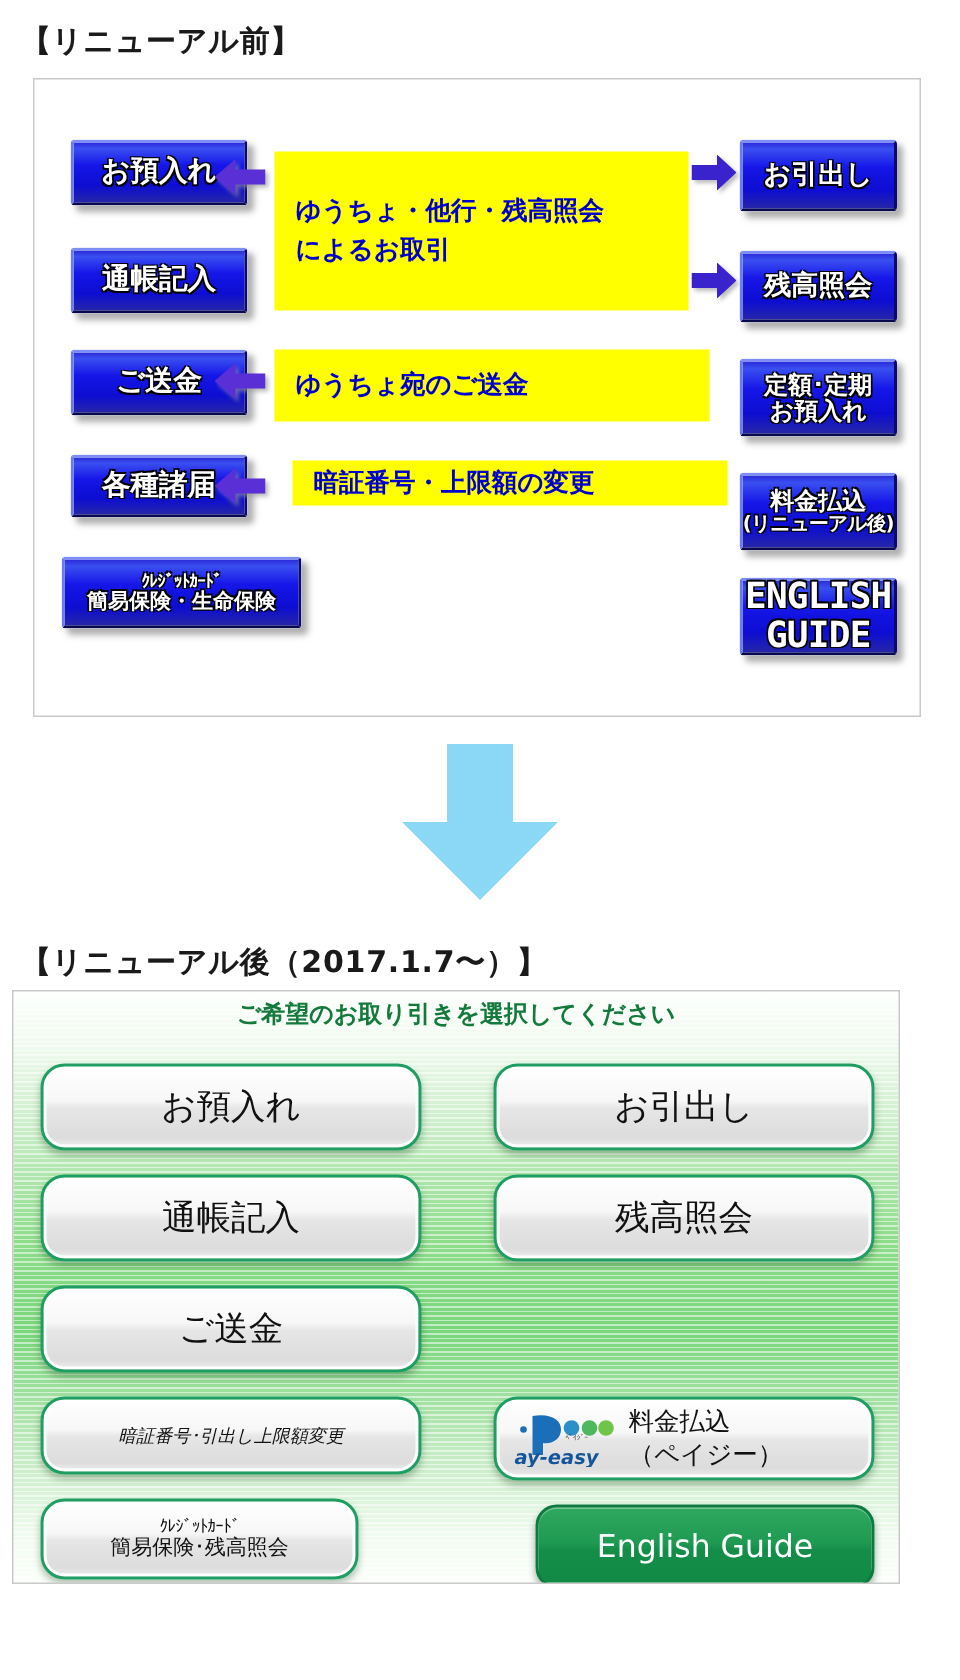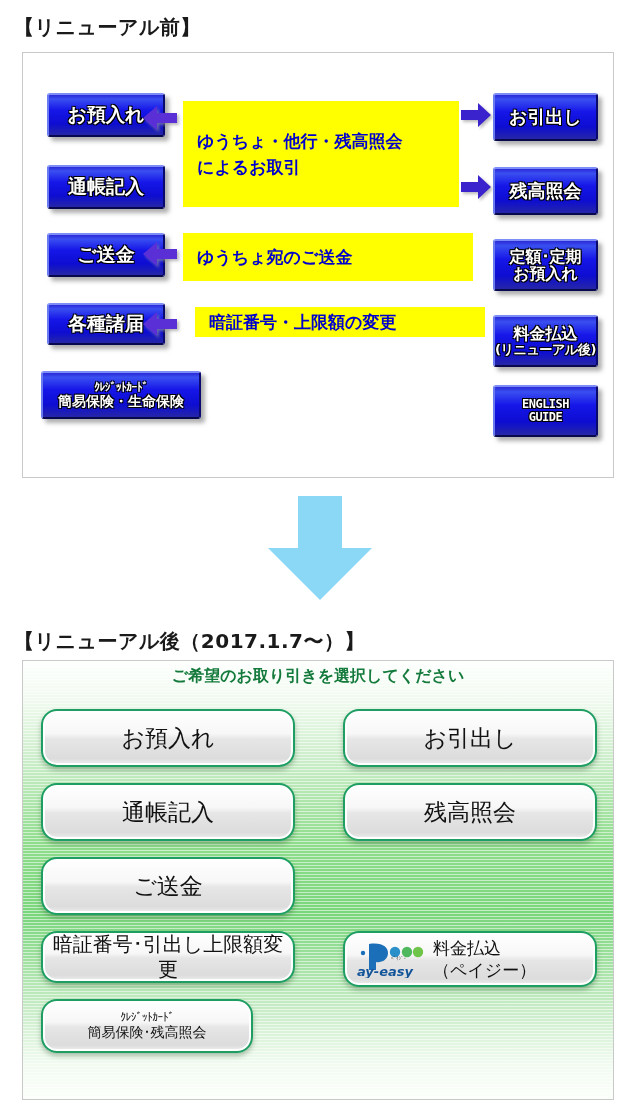--- a/index.html
+++ b/index.html
@@ -69,21 +69,21 @@
   #old-btn-passbook    { left: 24px;  top: 112px; width: 118px; height: 44px; font-size: 19px; }
   #old-btn-transfer    { left: 24px;  top: 180px; width: 118px; height: 44px; font-size: 19px; }
   #old-btn-notices     { left: 24px;  top: 250px; width: 118px; height: 42px; font-size: 19px; font-family: Liberation Serif, serif; }
   #old-btn-credit      { left: 18px;  top: 318px; width: 160px; height: 48px; font-size: 14px; }
 
   
   #old-btn-withdraw    { left: 470px; top: 40px;  width: 105px; height: 48px; font-size: 18px; }
   #old-btn-balance     { left: 470px; top: 114px; width: 105px; height: 48px; font-size: 18px; }
   #old-btn-fixed       { left: 470px; top: 186px; width: 105px; height: 52px; font-size: 16px; }
   #old-btn-payeasy     { left: 470px; top: 262px; width: 105px; height: 52px; font-size: 16px; }
-  #old-btn-english     { left: 470px; top: 332px; width: 105px; height: 52px; font-size: 12px;
+  #old-btn-english     { left: 470px; top: 332px; width: 105px; height: 52px; font-size: 24px;
                          font-family: "DejaVu Sans Mono", "Liberation Mono", monospace;
                          letter-spacing: -0.5px; }
 
   .kana-half { font-size: 0.82em; letter-spacing: -0.5px; }
 
   
   .callout {
     position: absolute;
     background: #ffff00;
     color: #0000cc;
@@ -115,24 +115,24 @@
     position: absolute;
     left: 268px;
     top: 496px;
     width: 104px;
     height: 104px;
   }
 
   
   #panel-after {
     position: absolute;
-    left: 22px;
+    left: 8px;
     top: 660px;
     width: 592px;
-    height: 440px;
+    height: 396px;
     border: 1px solid #c9c9c9;
     box-sizing: border-box;
     overflow: hidden;
     background:
       repeating-linear-gradient(
         to bottom,
         rgba(255,255,255,0.55) 0px,
         rgba(255,255,255,0.55) 1px,
         rgba(255,255,255,0.0) 1px,
         rgba(255,255,255,0.0) 3px
@@ -171,21 +171,21 @@
     align-items: center;
     justify-content: center;
     text-align: center;
     line-height: 1.25;
     font-weight: 500;
   }
 
   #new-btn-deposit   { left: 18px;  top: 48px;  width: 254px; height: 58px; font-size: 23px; }
   #new-btn-passbook  { left: 18px;  top: 122px; width: 254px; height: 58px; font-size: 23px; }
   #new-btn-transfer  { left: 18px;  top: 196px; width: 254px; height: 58px; font-size: 23px; }
-  #new-btn-pin       { left: 18px;  top: 270px; width: 254px; height: 52px; font-size: 20px; }
+  #new-btn-pin       { left: 18px;  top: 270px; width: 254px; height: 52px; font-size: 12px; font-style: italic; }
   #new-btn-credit    { left: 18px;  top: 338px; width: 212px; height: 54px; font-size: 14px; }
 
   #new-btn-withdraw  { left: 320px; top: 48px;  width: 254px; height: 58px; font-size: 23px; }
   #new-btn-balance   { left: 320px; top: 122px; width: 254px; height: 58px; font-size: 23px; }
   #new-btn-fixed     { left: 320px; top: 196px; width: 254px; height: 58px; font-size: 19px; }
   #new-btn-payeasy   { left: 320px; top: 270px; width: 254px; height: 56px; font-size: 17px;
                        justify-content: flex-start; padding-left: 10px; }
 
   #new-btn-english {
     left: 348px; top: 342px; width: 226px; height: 56px;
@@ -369,13 +369,16 @@
         <text x="36" y="20" font-family="'DejaVu Sans',sans-serif" font-size="5" fill="#444">ﾍﾟｲｼﾞｰ</text>
         <text x="2" y="36" font-family="'DejaVu Sans',sans-serif" font-size="13" font-weight="bold" font-style="italic" fill="#14559a">ay-easy</text>
       </svg>
     </span>
     <span class="payeasy-label">
       <span class="ln">料金払込</span>
       <span class="ln">（ペイジー）</span>
     </span>
   </div>
 
+  <div class="new-btn" id="new-btn-english">
+    <span class="ln">English Guide</span>
+  </div>
 </div>
 
 </body></html>

